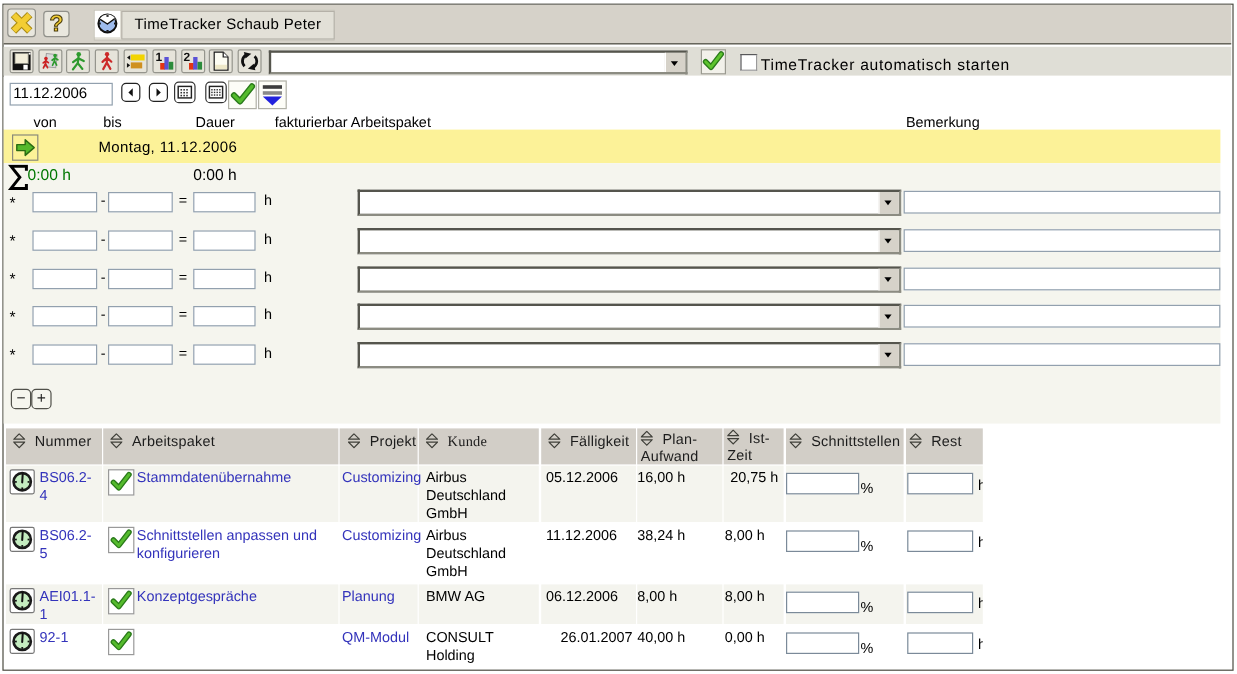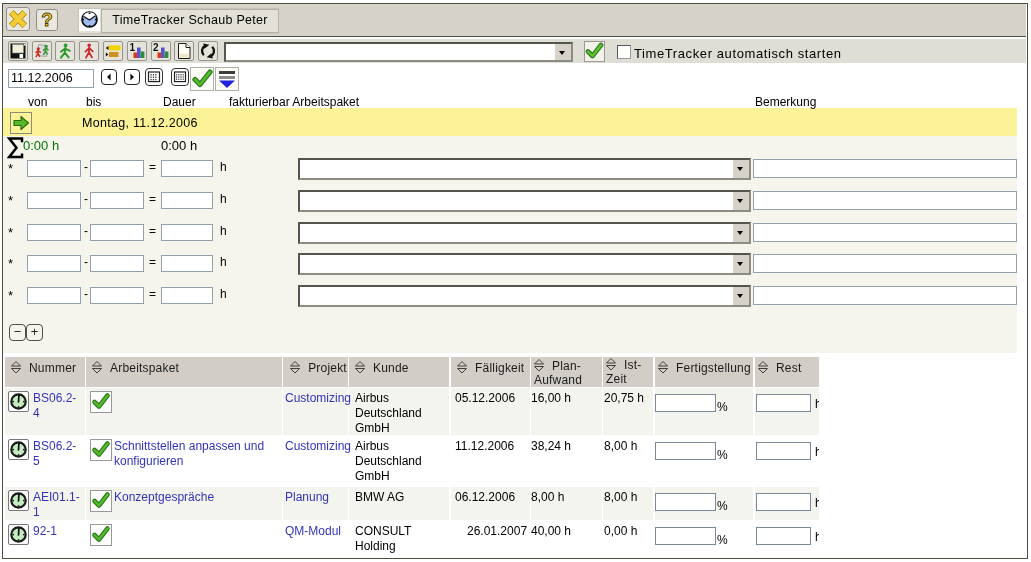--- a/index.html
+++ b/index.html
@@ -303,21 +303,21 @@
               <path d="M5 0.5 L9.5 5 H0.5 Z" fill="none" stroke="#40403a" stroke-width="1"></path>
               <path d="M0.5 7.5 H9.5 L5 12 Z" fill="none" stroke="#40403a" stroke-width="1"></path>
             </svg>Arbeitspaket</div>
         </div>
         <div class="hc" style="left:280px;top:353px;width:65px;">
           <div class="hin" style="padding-top:4px;padding-left:6px;text-align:center;"><svg class="sort" width="10" height="13" viewBox="0 0 10 13">
               <path d="M5 0.5 L9.5 5 H0.5 Z" fill="none" stroke="#40403a" stroke-width="1"></path>
               <path d="M0.5 7.5 H9.5 L5 12 Z" fill="none" stroke="#40403a" stroke-width="1"></path>
             </svg>Projekt</div>
         </div>
-        <div class="hc" style="left:346px;top:353px;width:100px;">
+        <div class="hc" style="left:346px;top:353px;width:100px;font-family:Liberation Serif, serif;">
           <div class="hin" style="padding-top:4px;padding-left:6px;"><svg class="sort" width="10" height="13" viewBox="0 0 10 13">
               <path d="M5 0.5 L9.5 5 H0.5 Z" fill="none" stroke="#40403a" stroke-width="1"></path>
               <path d="M0.5 7.5 H9.5 L5 12 Z" fill="none" stroke="#40403a" stroke-width="1"></path>
             </svg>Kunde</div>
         </div>
         <div class="hc" style="left:448px;top:353px;width:79px;">
           <div class="hin" style="padding-top:4px;padding-left:6px;"><svg class="sort" width="10" height="13" viewBox="0 0 10 13">
               <path d="M5 0.5 L9.5 5 H0.5 Z" fill="none" stroke="#40403a" stroke-width="1"></path>
               <path d="M0.5 7.5 H9.5 L5 12 Z" fill="none" stroke="#40403a" stroke-width="1"></path>
             </svg>Fälligkeit</div>
@@ -331,21 +331,21 @@
         <div class="hc" style="left:600px;top:353px;width:50px;">
           <div class="hin" style="padding-top:1px;padding-left:3px;"><svg class="sort" width="10" height="13" viewBox="0 0 10 13">
               <path d="M5 0.5 L9.5 5 H0.5 Z" fill="none" stroke="#40403a" stroke-width="1"></path>
               <path d="M0.5 7.5 H9.5 L5 12 Z" fill="none" stroke="#40403a" stroke-width="1"></path>
             </svg>Ist-<br>Zeit</div>
         </div>
         <div class="hc" style="left:652px;top:353px;width:98px;">
           <div class="hin" style="padding-top:4px;padding-left:3px;"><svg class="sort" width="10" height="13" viewBox="0 0 10 13">
               <path d="M5 0.5 L9.5 5 H0.5 Z" fill="none" stroke="#40403a" stroke-width="1"></path>
               <path d="M0.5 7.5 H9.5 L5 12 Z" fill="none" stroke="#40403a" stroke-width="1"></path>
-            </svg><span style="white-space:nowrap">Fertigstellung</span></div>
+            </svg><span style="white-space:nowrap">Schnittstellen</span></div>
         </div>
         <div class="hc" style="left:752px;top:353px;width:64px;">
           <div class="hin" style="padding-top:4px;padding-left:3px;"><svg class="sort" width="10" height="13" viewBox="0 0 10 13">
               <path d="M5 0.5 L9.5 5 H0.5 Z" fill="none" stroke="#40403a" stroke-width="1"></path>
               <path d="M0.5 7.5 H9.5 L5 12 Z" fill="none" stroke="#40403a" stroke-width="1"></path>
             </svg>Rest</div>
         </div>
         <div class="bc rowA" style="left:2px;top:384px;width:80px;height:47px;">
           <div style="position:absolute;left:3px;top:3px;width:19px;height:19px;background:#fff;border:1px solid #777;border-radius:2px;"><svg width="19" height="19" viewBox="0 0 19 19">
               <circle cx="9.5" cy="9.5" r="7.2" fill="#c4ecc0" stroke="#1a1a1a" stroke-width="2.2"></circle>
@@ -354,35 +354,36 @@
               <rect x="14" y="8.9" width="1.6" height="1.4" fill="#111"></rect>
               <rect x="8.8" y="14.2" width="1.5" height="1.5" fill="#111"></rect>
             </svg></div>
           <div style="margin-left:28px;padding-top:3px;width:47px;"><a class="lnk">BS06.2-4</a></div>
         </div>
         <div class="bc rowA" style="left:83px;top:384px;width:196px;height:47px;">
           <div style="position:absolute;left:4px;top:3px;width:20px;height:20px;background:#fff;border:1px solid #999;"><svg width="20" height="20" viewBox="0 0 20 20">
               <path d="M3.5 10 L8 14.5 L16.5 3.5" fill="none" stroke="#2a7a1a" stroke-width="4.6" stroke-linecap="round" stroke-linejoin="round"></path>
               <path d="M3.5 10 L8 14.5 L16.5 3.5" fill="none" stroke="#55bb2d" stroke-width="2.4" stroke-linecap="round" stroke-linejoin="round"></path>
             </svg></div>
+          <div style="margin-left:28px;padding-top:3px;"><a class="lnk">Stammdatenübernahme</a></div>
         </div>
         <div class="bc rowA" style="left:280px;top:384px;width:65px;height:47px;overflow:visible;z-index:2;">
           <div style="padding:3px 0 0 2px;white-space:nowrap;"><a class="lnk">Customizing</a></div>
         </div>
         <div class="bc rowA" style="left:346px;top:384px;width:100px;height:47px;">
           <div style="padding:3px 0 0 6px;">Airbus Deutschland GmbH</div>
         </div>
         <div class="bc rowA" style="left:448px;top:384px;width:79px;height:47px;">
           <div style="padding:3px 0 0 4px;">05.12.2006</div>
         </div>
         <div class="bc rowA" style="left:528px;top:384px;width:71px;height:47px;">
           <div style="padding:3px 0 0 0px;">16,00 h</div>
         </div>
         <div class="bc rowA" style="left:600px;top:384px;width:50px;height:47px;">
-          <div style="padding:3px 0 0 1px;">20,75 h</div>
+          <div style="padding:3px 0 0 1px;text-align:center;">20,75 h</div>
         </div>
         <div class="bc rowA" style="left:652px;top:384px;width:98px;height:47px;">
           <div style="position:absolute;left:0px;top:6px;width:59px;height:16px;background:#fff;border:1px solid #7b8a99;"></div>
           <div style="position:absolute;left:62px;top:12px;">%</div>
         </div>
         <div class="bc rowA" style="left:752px;top:384px;width:64px;height:47px;">
           <div style="position:absolute;left:1px;top:6px;width:53px;height:16px;background:#fff;border:1px solid #7b8a99;"></div>
           <div style="position:absolute;left:60px;top:9px;">h</div>
         </div>
         <div class="bc rowB" style="left:2px;top:432px;width:80px;height:50px;">

